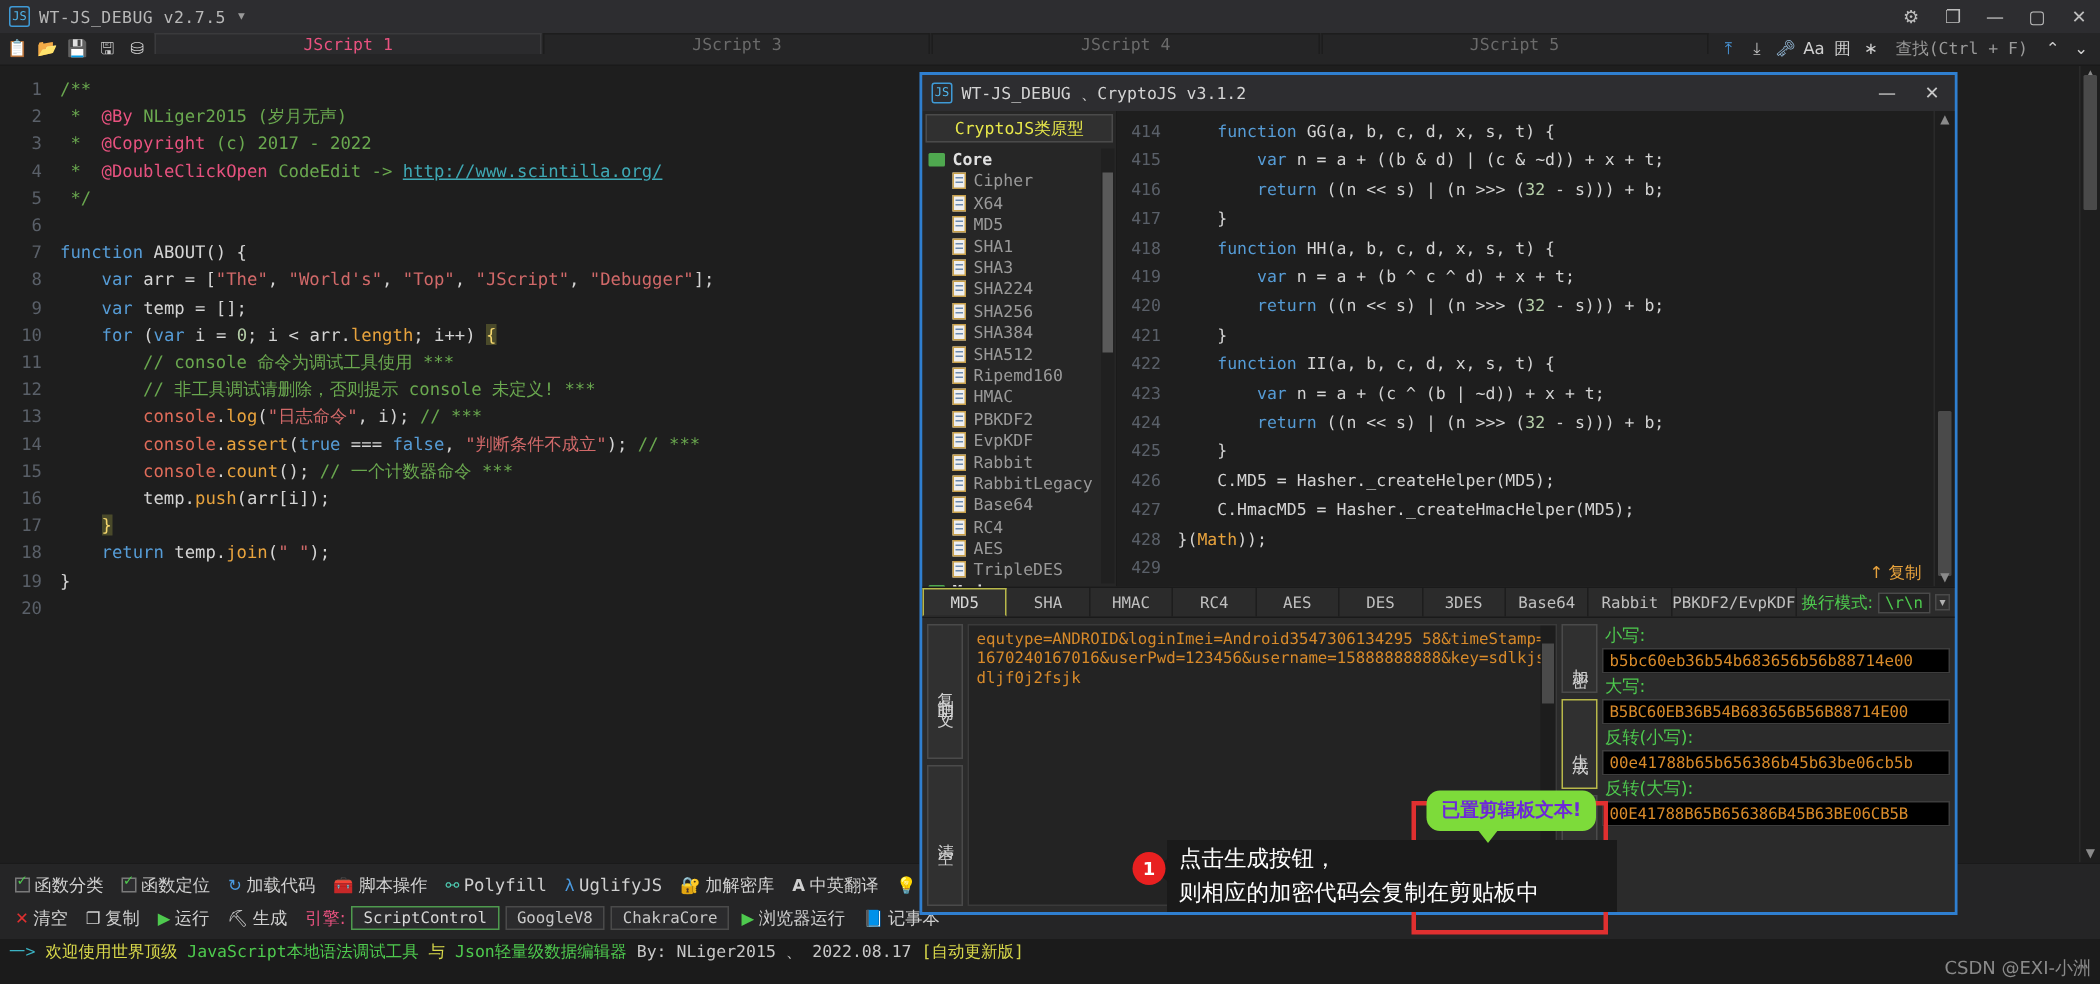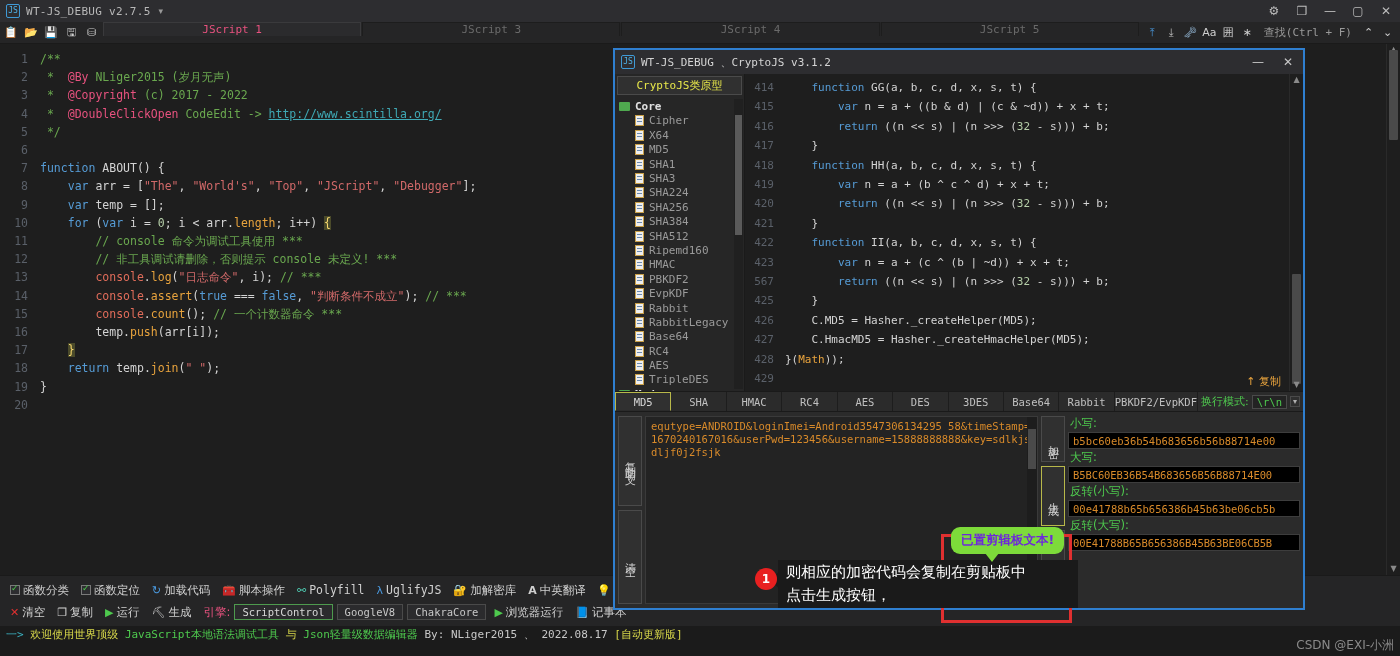--- a/index.html
+++ b/index.html
@@ -409,21 +409,21 @@
             <span>Mode</span>
           </div>
         <div class="tree-sb">
             <div class="tree-thumb"></div>
           </div>
       </div>
     </div>
 
     <div class="dlg-code">
       <div class="dlg-gutter">
-<span>414</span><br><span>415</span><br><span>416</span><br><span>417</span><br><span>418</span><br><span>419</span><br><span>420</span><br><span>421</span><br><span>422</span><br><span>423</span><br><span>567</span><br><span>425</span><br><span>426</span><br><span>427</span><br><span>428</span><br><span>429</span><br><br><br><br><br><br>
+<span>414</span><br><span>415</span><br><span>416</span><br><span>417</span><br><span>418</span><br><span>419</span><br><span>420</span><br><span>421</span><br><span>422</span><br><span>423</span><br><span>424</span><br><span>425</span><br><span>426</span><br><span>427</span><br><span>428</span><br><span>429</span><br><br><br><br><br><br>
       </div>
       <div class="dlg-codearea"><span class="plain">    </span><span class="kw">function</span> <span class="plain">GG(a, b, c, d, x, s, t) {</span>
 <span class="plain">        </span><span class="kw">var</span> <span class="plain">n = a + ((b &amp; d) | (c &amp; ~d)) + x + t;</span>
 <span class="plain">        </span><span class="kw">return</span> <span class="plain">((n &lt;&lt; s) | (n &gt;&gt;&gt; (</span><span class="num">32</span><span class="plain"> - s))) + b;</span>
 <span class="plain">    }</span>
 <span class="plain">    </span><span class="kw">function</span> <span class="plain">HH(a, b, c, d, x, s, t) {</span>
 <span class="plain">        </span><span class="kw">var</span> <span class="plain">n = a + (b ^ c ^ d) + x + t;</span>
 <span class="plain">        </span><span class="kw">return</span> <span class="plain">((n &lt;&lt; s) | (n &gt;&gt;&gt; (</span><span class="num">32</span><span class="plain"> - s))) + b;</span>
 <span class="plain">    }</span>
 <span class="plain">    </span><span class="kw">function</span> <span class="plain">II(a, b, c, d, x, s, t) {</span>
@@ -506,16 +506,16 @@
       <div class="out-lbl">反转(大写):</div>
       <div class="out-box upper">00E41788B65B656386B45B63BE06CB5B</div>
     </div>
   </div>
 </div>
 
 <div class="redbox"></div>
 <div class="tooltip">已置剪辑板文本!</div>
 <div class="badge">1</div>
 <div class="callout">
+  <div>点击生成按钮，</div>
   <div>则相应的加密代码会复制在剪贴板中</div>
-  <div>点击生成按钮，</div>
 </div>
 <div class="watermark">CSDN @EXI-小洲</div>
 
 </body></html>

